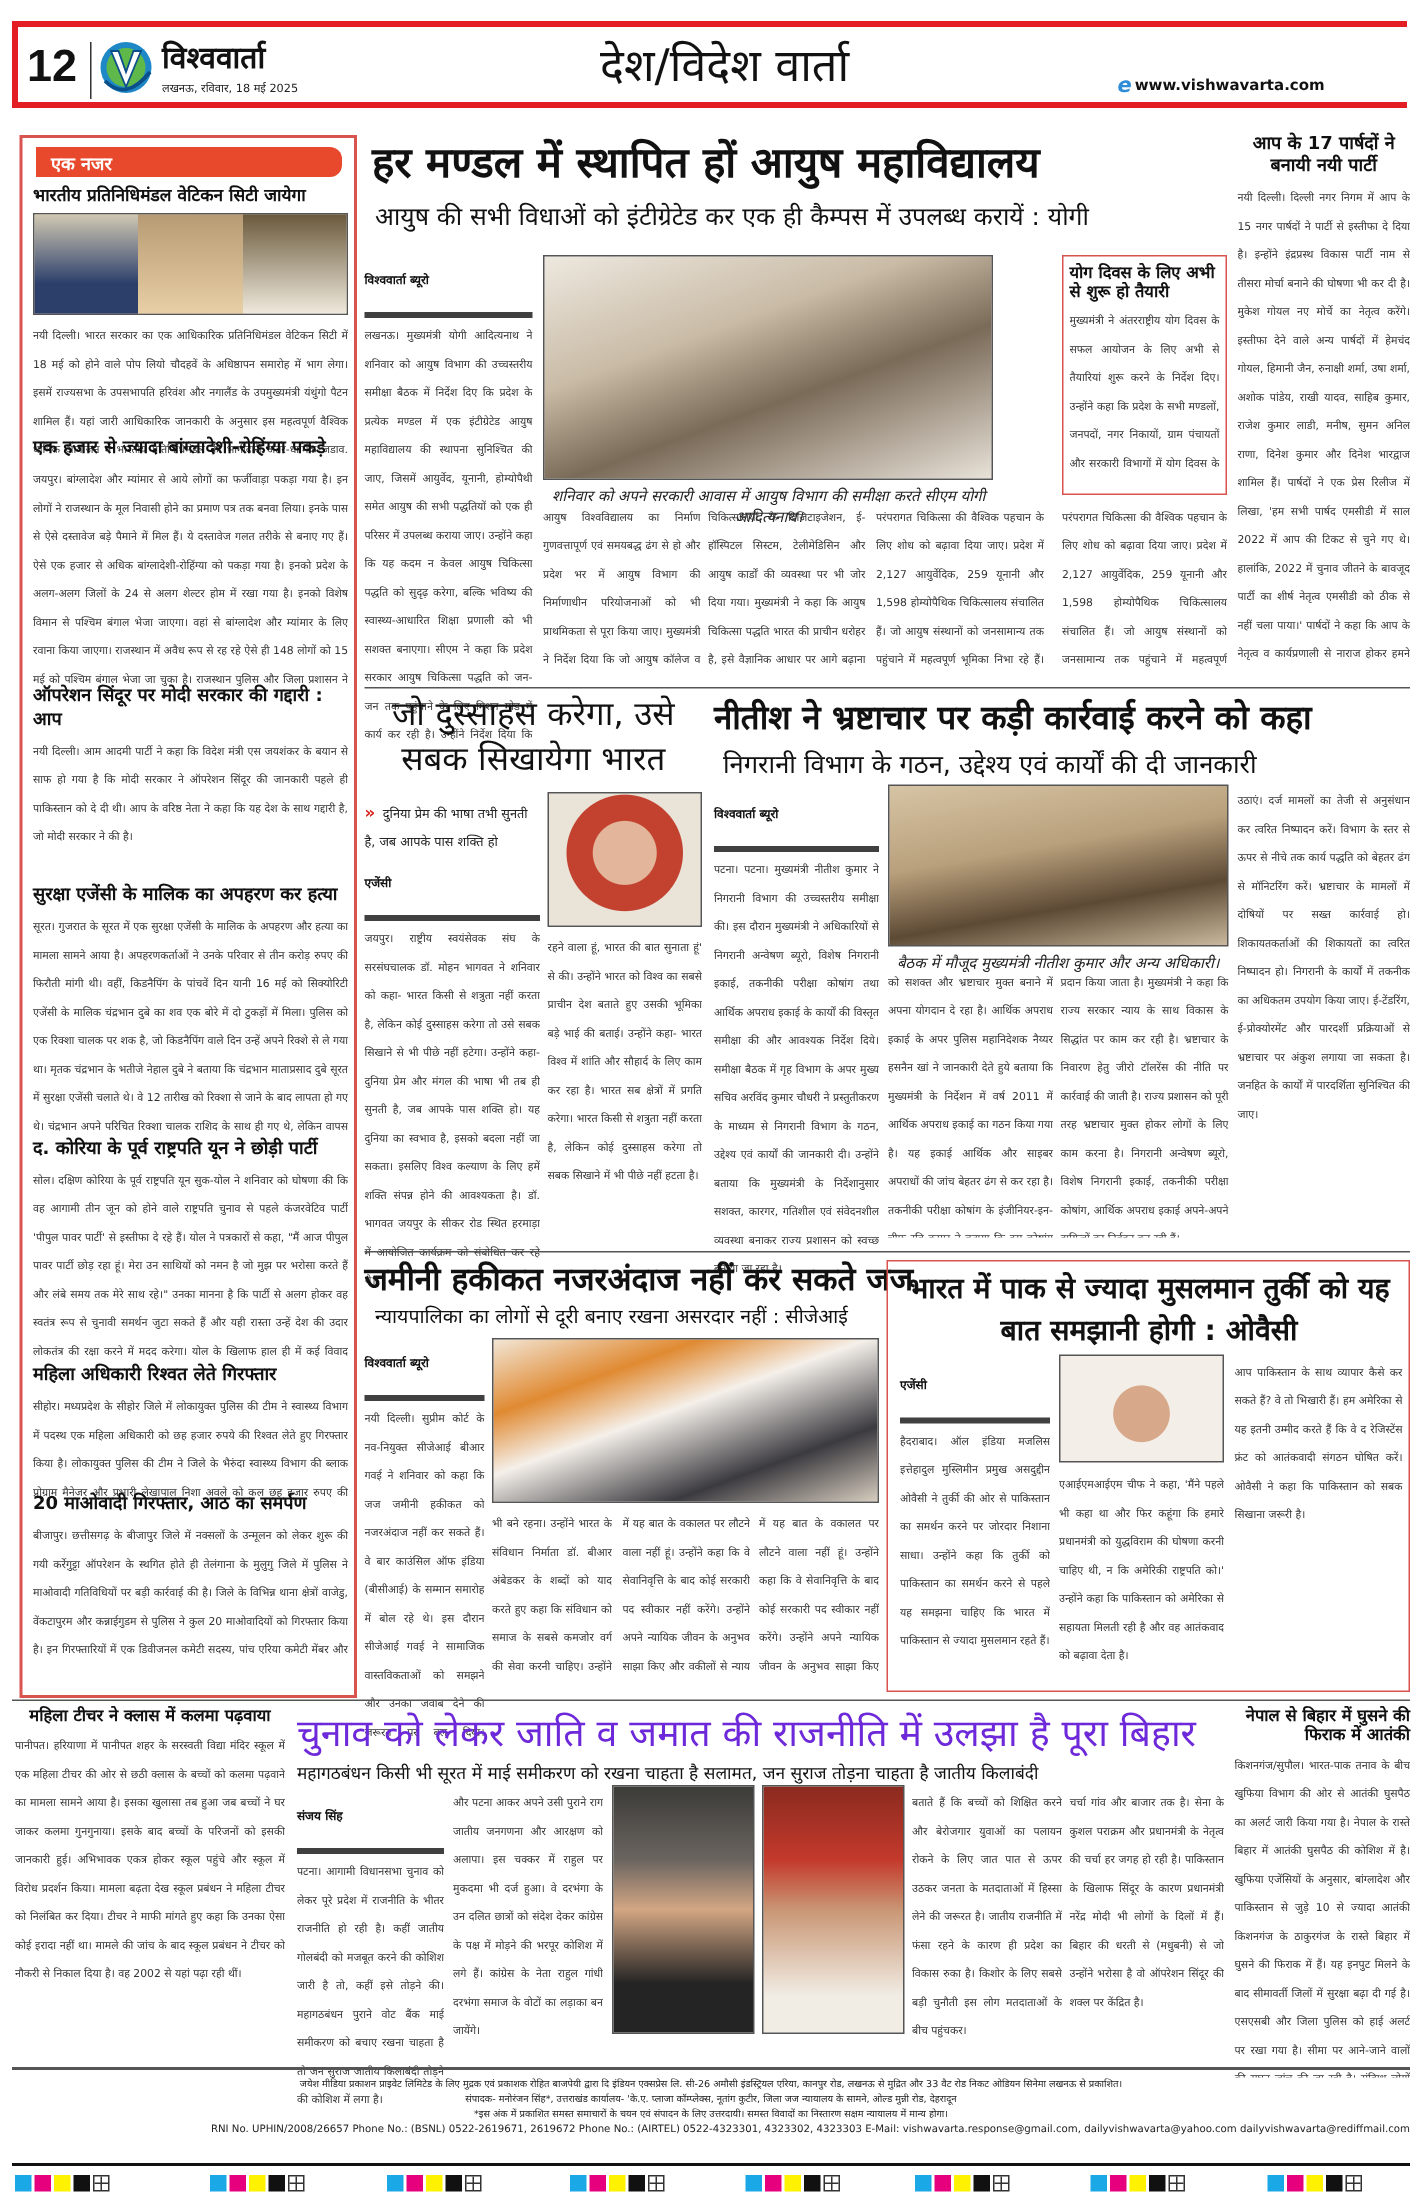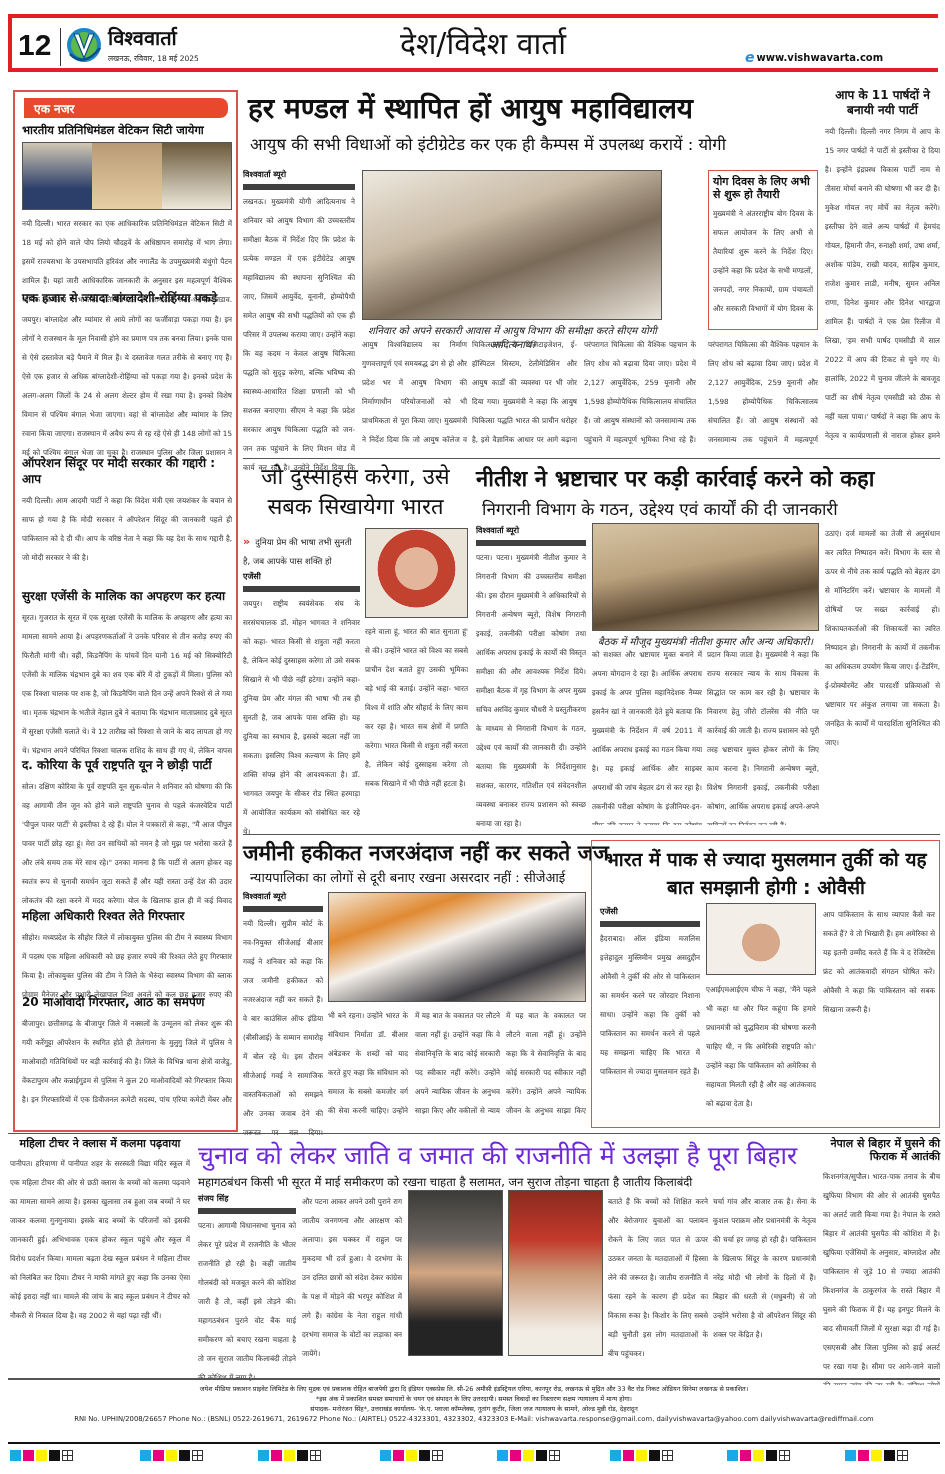--- a/index.html
+++ b/index.html
@@ -1,19 +1,19 @@
 <!DOCTYPE html>
 <html><head>
 <meta charset="utf-8">
 <style>
   * { box-sizing: border-box; margin: 0; padding: 0; }
   body { width: 945px; height: 1474px; background: #fff; font-family: "DejaVu Sans", sans-serif; color: #111; position: relative; overflow: hidden; }
   .abs { position: absolute; }
   .txt { font-size: 7.2px; line-height: 19px; color: #333; text-align: justify; overflow: hidden; }
-  .byline { font-size: 8px; font-weight: bold; border-bottom: 6px solid #404040; padding-bottom: 5px; margin-bottom: 2px; color: #111; }
+  .byline { font-size: 8px; font-weight: bold; border-bottom: 4px solid #404040; padding-bottom: 17px; margin-bottom: 2px; color: #111; margin-top: 12px; }
   .photo { background: linear-gradient(135deg, #c9b9a2, #8b7b68 45%, #d8cfc4); border: 1px solid #555; }
   .caption { font-size: 10px; font-style: italic; color: #222; text-align: center; }
   .h-side { font-size: 12px; font-weight: bold; line-height: 16px; color: #111; }
   .hline { position: absolute; height: 1px; background: #333; }
   .redbox { position: absolute; border: 2px solid #d9534f; }
   
   .hdr-frame { position: absolute; left: 8px; top: 14px; width: 930px; height: 58px; border-left: 4px solid #e31e24; border-top: 4px solid #e31e24; border-bottom: 4px solid #e31e24; }
   .hdr-frame::before { content: ""; position: absolute; left: -4px; top: -4px; width: 40px; height: 4px; background: #e31e24; }
   .cmyk { position: absolute; top: 1450px; display: flex; gap: 2px; }
   .cmyk span { width: 11px; height: 11px; display: inline-block; }
@@ -108,21 +108,21 @@
 </div>
 
 <div class="redbox" style="left:708px;top:170px;width:110px;height:160px;border-width:1.5px;"></div>
 <div class="abs" style="left:713px;top:175px;width:100px;">
   <div class="h-side" style="font-size:11px;line-height:13px;">योग दिवस के लिए अभी से शुरू हो तैयारी</div>
   <div class="txt" style="height:118px;margin-top:3px;">मुख्यमंत्री ने अंतरराष्ट्रीय योग दिवस के सफल आयोजन के लिए अभी से तैयारियां शुरू करने के निर्देश दिए। उन्होंने कहा कि प्रदेश के सभी मण्डलों, जनपदों, नगर निकायों, ग्राम पंचायतों और सरकारी विभागों में योग दिवस के कार्यक्रम आयोजित किए जाएं। इसके लिए प्रत्येक जनपद में प्रशिक्षित मास्टर ट्रेनरों की उपलब्धता सुनिश्चित की जाए।</div>
 </div>
 <div class="abs txt" style="left:708px;top:335px;width:110px;height:118px;">परंपरागत चिकित्सा की वैश्विक पहचान के लिए शोध को बढ़ावा दिया जाए। प्रदेश में 2,127 आयुर्वेदिक, 259 यूनानी और 1,598 होम्योपैथिक चिकित्सालय संचालित हैं। जो आयुष संस्थानों को जनसामान्य तक पहुंचाने में महत्वपूर्ण भूमिका निभा रहे हैं। मुख्यमंत्री ने निर्देश दिया कि इन संस्थानों की कार्यक्षमता बढ़ाने हेतु आवश्यक संसाधन उपलब्ध कराए जाएं।</div>
 
 <div class="abs" style="left:825px;top:88px;width:115px;">
-  <div class="h-side" style="font-size:12px;text-align:center;line-height:15px;">आप के 11 पार्षदों ने बनायी नयी पार्टी</div>
+  <div class="h-side" style="font-size:12px;text-align:center;line-height:15px;">आप के 17 पार्षदों ने बनायी नयी पार्टी</div>
   <div class="txt" style="height:323px;margin-top:4px;">नयी दिल्ली। दिल्ली नगर निगम में आप के 15 नगर पार्षदों ने पार्टी से इस्तीफा दे दिया है। इन्होंने इंद्रप्रस्थ विकास पार्टी नाम से तीसरा मोर्चा बनाने की घोषणा भी कर दी है। मुकेश गोयल नए मोर्चे का नेतृत्व करेंगे। इस्तीफा देने वाले अन्य पार्षदों में हेमचंद गोयल, हिमानी जैन, रुनाक्षी शर्मा, उषा शर्मा, अशोक पांडेय, राखी यादव, साहिब कुमार, राजेश कुमार लाडी, मनीष, सुमन अनिल राणा, दिनेश कुमार और दिनेश भारद्वाज शामिल हैं। पार्षदों ने एक प्रेस रिलीज में लिखा, 'हम सभी पार्षद एमसीडी में साल 2022 में आप की टिकट से चुने गए थे। हालांकि, 2022 में चुनाव जीतने के बावजूद पार्टी का शीर्ष नेतृत्व एमसीडी को ठीक से नहीं चला पाया।' पार्षदों ने कहा कि आप के नेतृत्व व कार्यप्रणाली से नाराज होकर हमने यह कदम उठाया है। उनका कहना है कि पिछले ढाई साल में निगम में कोई विकास कार्य नहीं हुआ।</div>
 </div>
 
 <div class="hline" style="left:243px;top:458px;width:697px;background:#555;"></div>
 
 <div class="abs" style="left:243px;top:462px;width:225px;font-size:22px;line-height:30px;text-align:center;color:#111;">जो दुस्साहस करेगा, उसे सबक सिखायेगा भारत</div>
 <div class="abs" style="left:243px;top:530px;width:118px;">
   <span style="color:#d9241b;font-weight:bold;font-size:11px;">»</span>
   <span style="font-size:8.5px;line-height:11px;color:#222;">दुनिया प्रेम की भाषा तभी सुनती है, जब आपके पास शक्ति हो</span>
 </div>
@@ -191,23 +191,23 @@
 <div class="abs txt" style="left:713px;top:1192px;width:103px;height:178px;">चर्चा गांव और बाजार तक है। सेना के कुशल पराक्रम और प्रधानमंत्री के नेतृत्व की चर्चा हर जगह हो रही है। पाकिस्तान के खिलाफ सिंदूर के कारण प्रधानमंत्री नरेंद्र मोदी भी लोगों के दिलों में हैं। बिहार की धरती से (मधुबनी) से जो उन्होंने भरोसा है वो ऑपरेशन सिंदूर की शक्ल पर केंद्रित है।</div>
 
 <div class="abs" style="left:823px;top:1137px;width:117px;">
   <div class="h-side" style="font-size:11px;text-align:right;line-height:13px;">नेपाल से बिहार में घुसने की फिराक में आतंकी</div>
   <div class="txt" style="height:218px;margin-top:4px;">किशनगंज/सुपौल। भारत-पाक तनाव के बीच खुफिया विभाग की ओर से आतंकी घुसपैठ का अलर्ट जारी किया गया है। नेपाल के रास्ते बिहार में आतंकी घुसपैठ की कोशिश में है। खुफिया एजेंसियों के अनुसार, बांग्लादेश और पाकिस्तान से जुड़े 10 से ज्यादा आतंकी किशनगंज के ठाकुरगंज के रास्ते बिहार में घुसने की फिराक में हैं। यह इनपुट मिलने के बाद सीमावर्ती जिलों में सुरक्षा बढ़ा दी गई है। एसएसबी और जिला पुलिस को हाई अलर्ट पर रखा गया है। सीमा पर आने-जाने वालों की सघन जांच की जा रही है। संदिग्ध लोगों पर नजर रखी जा रही है। नेपाल सीमा से सटे इलाकों में गश्त तेज कर दी गई है।</div>
 </div>
 
 <div class="hline" style="left:8px;top:1378px;width:932px;height:2px;background:#555;"></div>
 <div class="abs" style="left:8px;top:1384px;width:932px;text-align:center;font-size:6.4px;line-height:10px;color:#222;">
   <div>जयेश मीडिया प्रकाशन प्राइवेट लिमिटेड के लिए मुद्रक एवं प्रकाशक रोहित बाजपेयी द्वारा दि इंडियन एक्सप्रेस लि. सी-26 अमौसी इंडस्ट्रियल एरिया, कानपुर रोड, लखनऊ से मुद्रित और 33 वैट रोड निकट ओडियन सिनेमा लखनऊ से प्रकाशित।</div>
+  <div>संपादक- मनोरंजन सिंह*, उत्तराखंड कार्यालय- 'के.ए. प्लाजा कॉम्प्लेक्स, नूतांग कुटीर, जिला जज न्यायालय के सामने, ओल्ड मुन्नी रोड, देहरादून</div>
   <div>*इस अंक में प्रकाशित समस्त समाचारों के चयन एवं संपादन के लिए उत्तरदायी। समस्त विवादों का निस्तारण सक्षम न्यायालय में मान्य होगा।</div>
-  <div>संपादक- मनोरंजन सिंह*, उत्तराखंड कार्यालय- 'के.ए. प्लाजा कॉम्प्लेक्स, नूतांग कुटीर, जिला जज न्यायालय के सामने, ओल्ड मुन्नी रोड, देहरादून</div>
-  <div style="font-size:6.8px;">RNI No. UPHIN/2008/26657 Phone No.: (BSNL) 0522-2619671, 2619672 Phone No.: (AIRTEL) 0522-4323301, 4323302, 4323303 E-Mail: vishwavarta.response@gmail.com, dailyvishwavarta@yahoo.com dailyvishwavarta@rediffmail.com</div>
+  <div style="font-size:6.8px;text-align:right;">RNI No. UPHIN/2008/26657 Phone No.: (BSNL) 0522-2619671, 2619672 Phone No.: (AIRTEL) 0522-4323301, 4323302, 4323303 E-Mail: vishwavarta.response@gmail.com, dailyvishwavarta@yahoo.com dailyvishwavarta@rediffmail.com</div>
 </div>
 <div class="hline" style="left:8px;top:1442px;width:932px;height:1.5px;background:#111;"></div>
 
 <div id="cmyk-strip">
     <div class="cmyk" style="left: 10px;">
       <span style="background: rgb(27, 168, 230);"></span>
       <span style="background: rgb(230, 0, 126);"></span>
       <span style="background: rgb(255, 242, 0);"></span>
       <span style="background: rgb(17, 17, 17);"></span>
       <span class="reg"></span>

